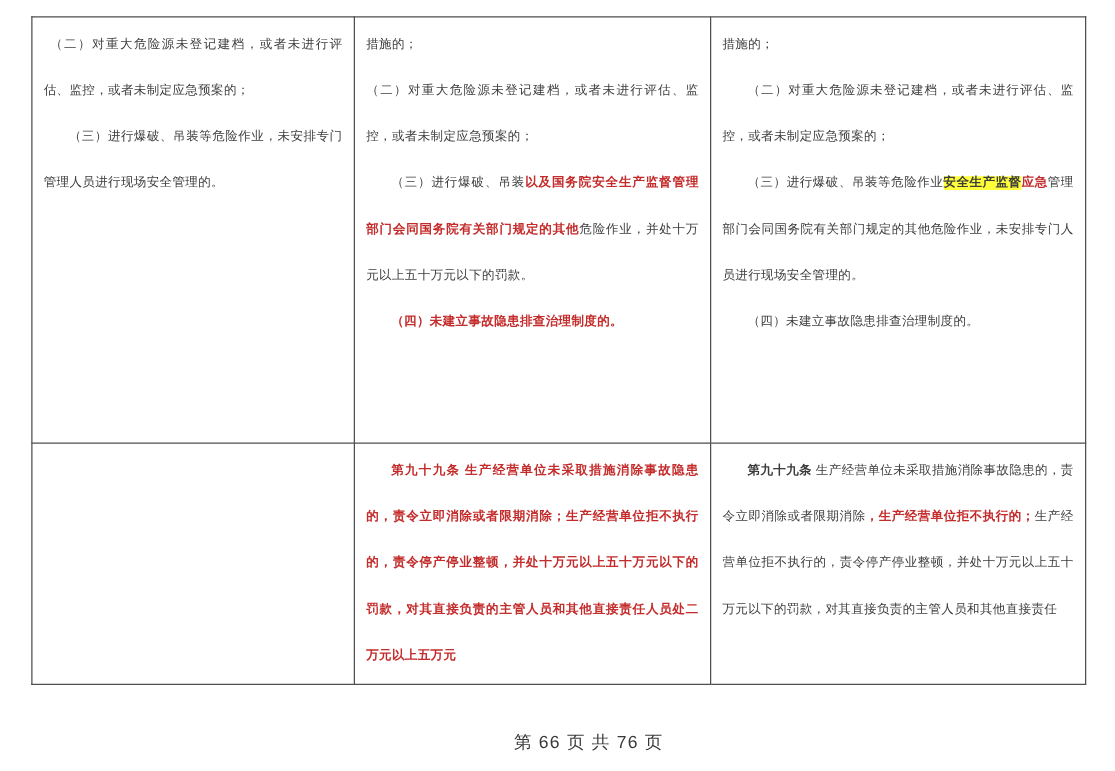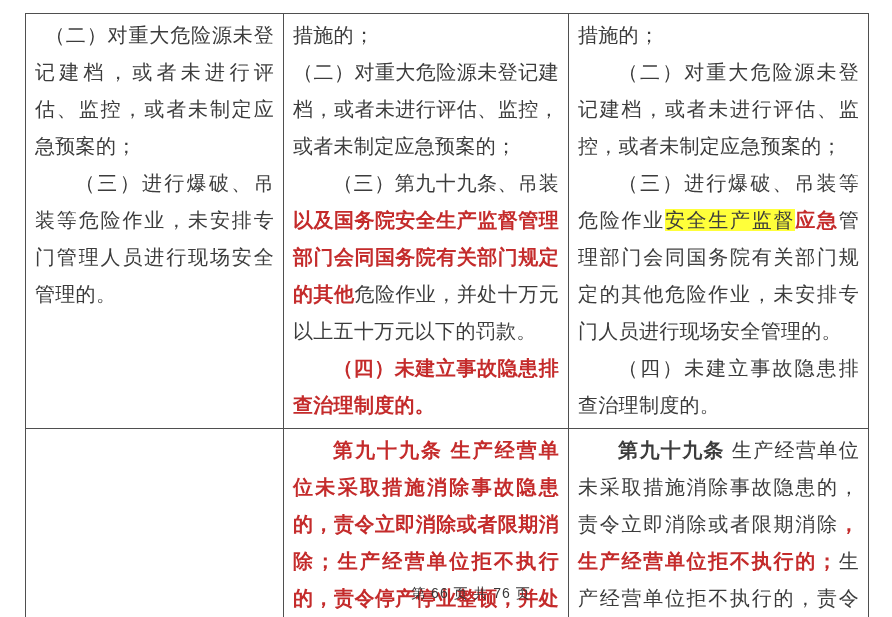--- a/index.html
+++ b/index.html
@@ -24,51 +24,51 @@
     padding:3px 9px 4px 9px;
     overflow:hidden;
   }
   td.c1{width:258px;}
   td.c2{width:285px;}
   td.c3{width:300px;}
   tr.r1 td{height:341px;}
   tr.r2 td{height:189px;}
   .para{
     margin:0;
-    font-size:20px;
+    font-size:10px;
     line-height:37px;
     color:var(--text);
     text-align:justify;
     letter-spacing:0.3px;
   }
   .seg-k{color:var(--text);}
   .seg-kb{color:var(--text);font-weight:700;}
   .seg-r{color:var(--red);font-weight:600;}
-  .seg-hl{color:var(--text);background:var(--hl);}
+  .seg-hl{color:var(--text);background:var(--hl);font-weight:bold;}
   .page-footer{
     position:absolute;left:0;top:572px;width:892px;
     text-align:center;font-size:14px;color:#383838;
     letter-spacing:1px;
   }
 </style>
 </head>
 <body>
 
 <div class="table-wrap">
   <table class="cmp">
     <tbody>
         <tr class="r1">
       <td class="cell c1">
             <p class="para" style="text-indent: 0.5em;"><span class="seg-k">（二）对重大危险源未登记建档，或者未进行评估、监控，或者未制定应急预案的；</span></p>
             <p class="para" style="text-indent: 2em;"><span class="seg-k">（三）进行爆破、吊装等危险作业，未安排专门管理人员进行现场安全管理的。</span></p>
           </td>
       <td class="cell c2">
             <p class="para" style="text-indent: 0em;"><span class="seg-k">措施的；</span></p>
             <p class="para" style="text-indent: 0em;"><span class="seg-k">（二）对重大危险源未登记建档，或者未进行评估、监控，或者未制定应急预案的；</span></p>
-            <p class="para" style="text-indent: 2em;"><span class="seg-k">（三）第九十九条、吊装</span><span class="seg-r">以及国务院安全生产监督管理部门会同国务院有关部门规定的其他</span><span class="seg-k">危险作业，并处十万元以上五十万元以下的罚款。</span></p>
+            <p class="para" style="text-indent: 2em;"><span class="seg-k">（三）进行爆破、吊装</span><span class="seg-r">以及国务院安全生产监督管理部门会同国务院有关部门规定的其他</span><span class="seg-k">危险作业，并处十万元以上五十万元以下的罚款。</span></p>
             <p class="para" style="text-indent: 2em;"><span class="seg-r">（四）未建立事故隐患排查治理制度的。</span></p>
           </td>
       <td class="cell c3">
             <p class="para" style="text-indent: 0em;"><span class="seg-k">措施的；</span></p>
             <p class="para" style="text-indent: 2em;"><span class="seg-k">（二）对重大危险源未登记建档，或者未进行评估、监控，或者未制定应急预案的；</span></p>
             <p class="para" style="text-indent: 2em;"><span class="seg-k">（三）进行爆破、吊装等危险作业</span><span class="seg-hl">安全生产监督</span><span class="seg-r">应急</span><span class="seg-k">管理部门会同国务院有关部门规定的其他危险作业，未安排专门人员进行现场安全管理的。</span></p>
             <p class="para" style="text-indent: 2em;"><span class="seg-k">（四）未建立事故隐患排查治理制度的。</span></p>
           </td>
     </tr>
     <tr class="r2">

